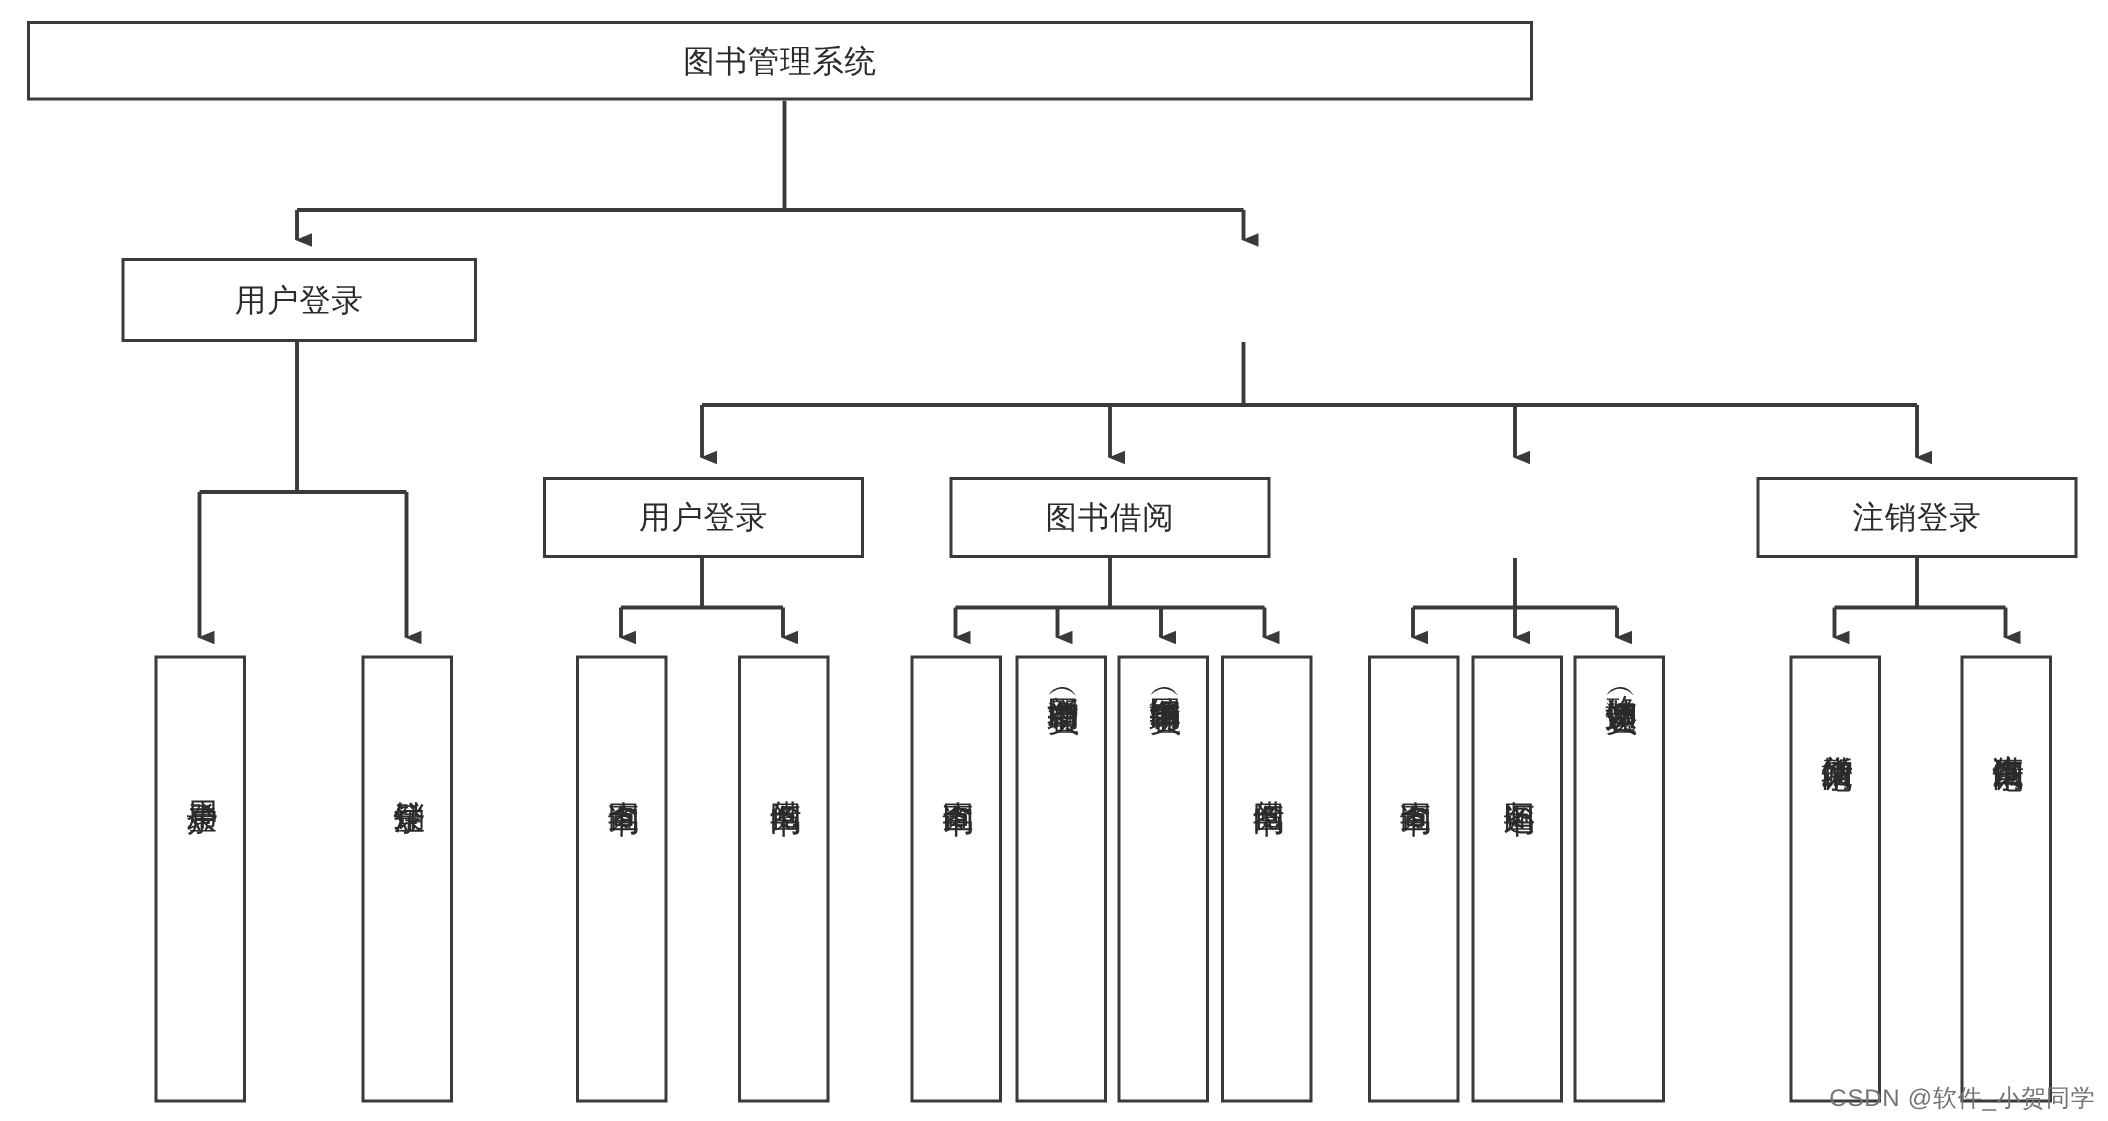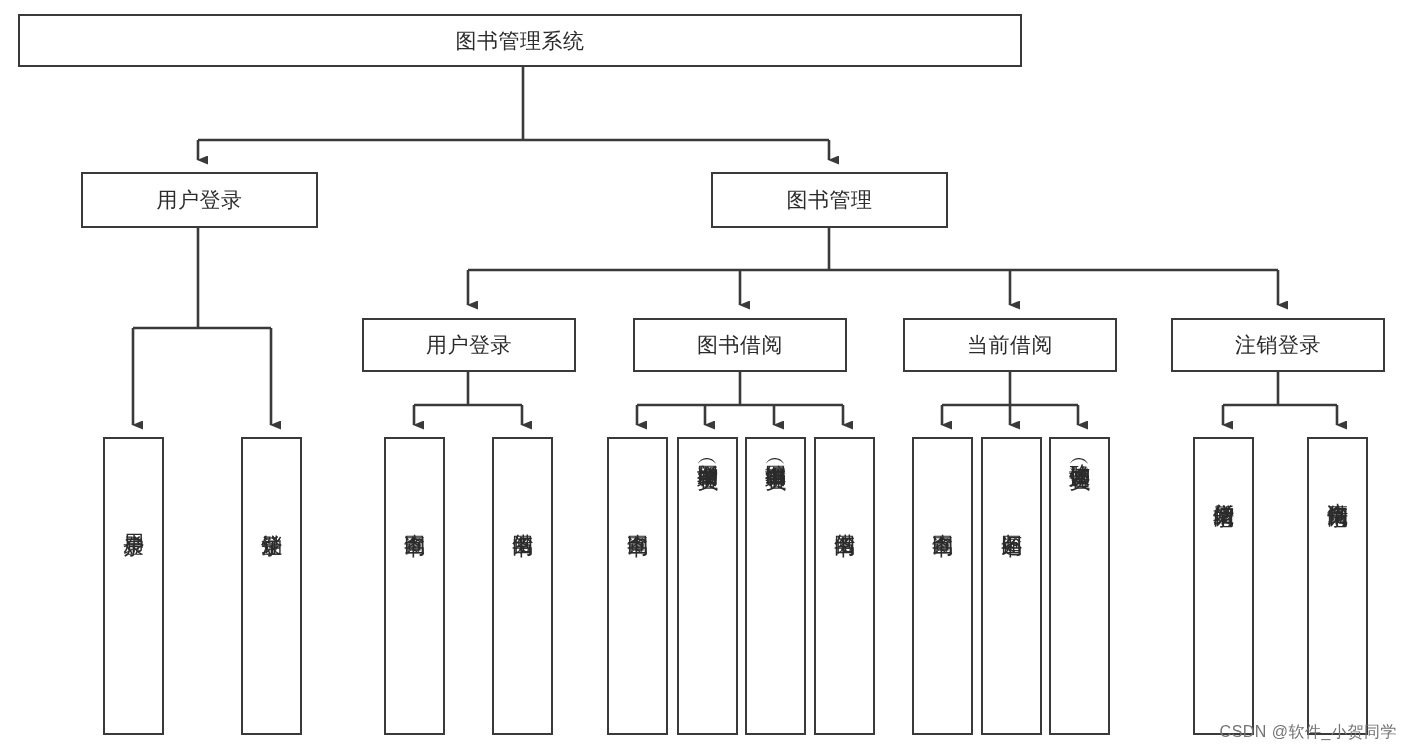--- a/index.html
+++ b/index.html
@@ -119,32 +119,26 @@
     </g>
   </svg>
 
   <div class="node horiz" style="left:18px; top:14px; width:1004px; height:53px;">
     <span>图书管理系统</span>
   </div>
 
   <div class="node horiz" style="left:81px; top:172px; width:237px; height:56px;">
     <span>用户登录</span>
   </div>
-  <div class="node horiz" style="left:711px; top:172px; width:237px; height:56px;">
-    <span>图书管理</span>
-  </div>
 
   <div class="node horiz" style="left:362px; top:318px; width:214px; height:54px;">
     <span>用户登录</span>
   </div>
   <div class="node horiz" style="left:633px; top:318px; width:214px; height:54px;">
     <span>图书借阅</span>
-  </div>
-  <div class="node horiz" style="left:903px; top:318px; width:214px; height:54px;">
-    <span>当前借阅</span>
   </div>
   <div class="node horiz" style="left:1171px; top:318px; width:214px; height:54px;">
     <span>注销登录</span>
   </div>
 
   <div class="node vert" style="left:103px; top:437px; width:61px; height:298px; padding-top:78px;">
     <span class="vtext">用户登录</span>
   </div>
   <div class="node vert" style="left:241px; top:437px; width:61px; height:298px; padding-top:78px;">
     <span class="vtext">注销登录</span>

